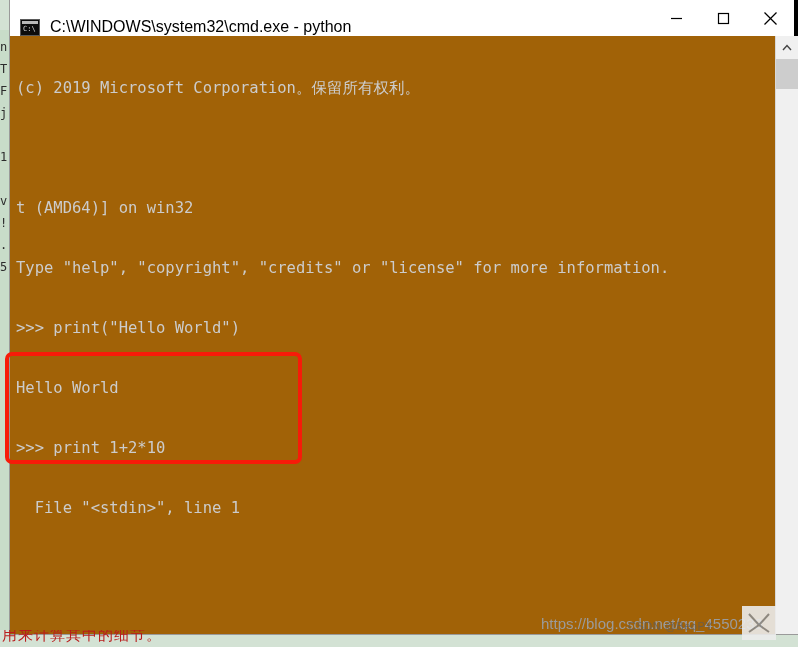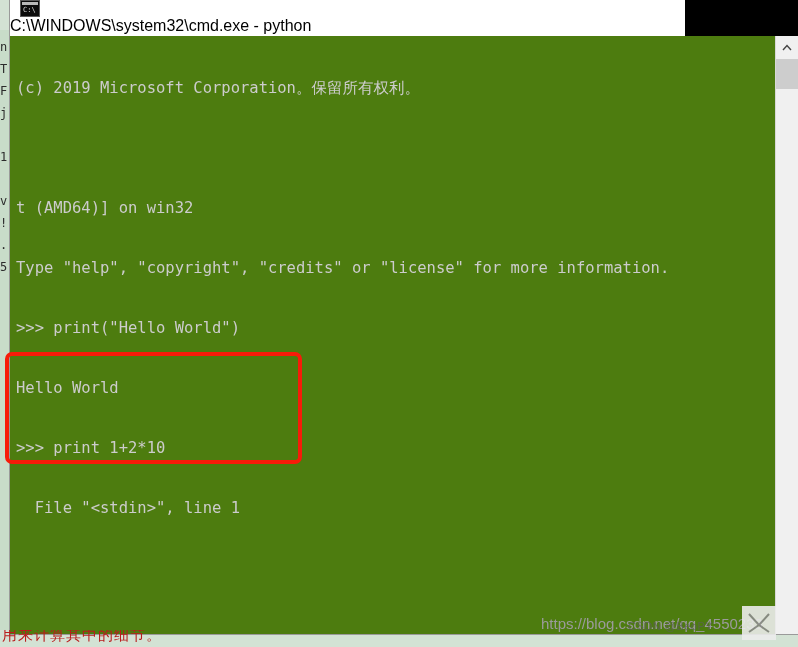--- a/index.html
+++ b/index.html
@@ -84,27 +84,26 @@
     left: 10px;
     top: 0;
     width: 788px;
     height: 634px;
     background: #000000;
     box-shadow: 0 0 0 1px #9a9a9a;
   }
   .titlebar {
     position: absolute;
     left: 0; top: 0;
-    width: 675px;
+    width: 784px;
     height: 36px;
     background: #ffffff;
     border-bottom: 1px solid #e3e3e3;
     display: flex;
-    align-items: flex-start;
-    flex-direction: column;
+    align-items: flex-end;
   }
   .title-icon {
     width: 20px; height: 17px;
     margin-left: 10px;
     margin-right: 10px;
     background: #0c0c0c;
     border: 1px solid #5a5a5a;
     position: relative;
     flex: 0 0 auto;
     box-sizing: border-box;
@@ -147,21 +146,21 @@
   }
   .win-btn svg { display: block; }
 
   
   .console {
     position: absolute;
     left: 0;
     top: 36px;
     width: 766px;
     height: 598px;
-    background: #4d7c0f;
+    background: #a16207;
     overflow: hidden;
   }
   .console-text {
     position: absolute;
     left: 6px;
     top: 2px;
     font-family: "DejaVu Sans Mono", monospace;
     font-size: 15.5px;
     line-height: 20px;
     color: #cccccc;

